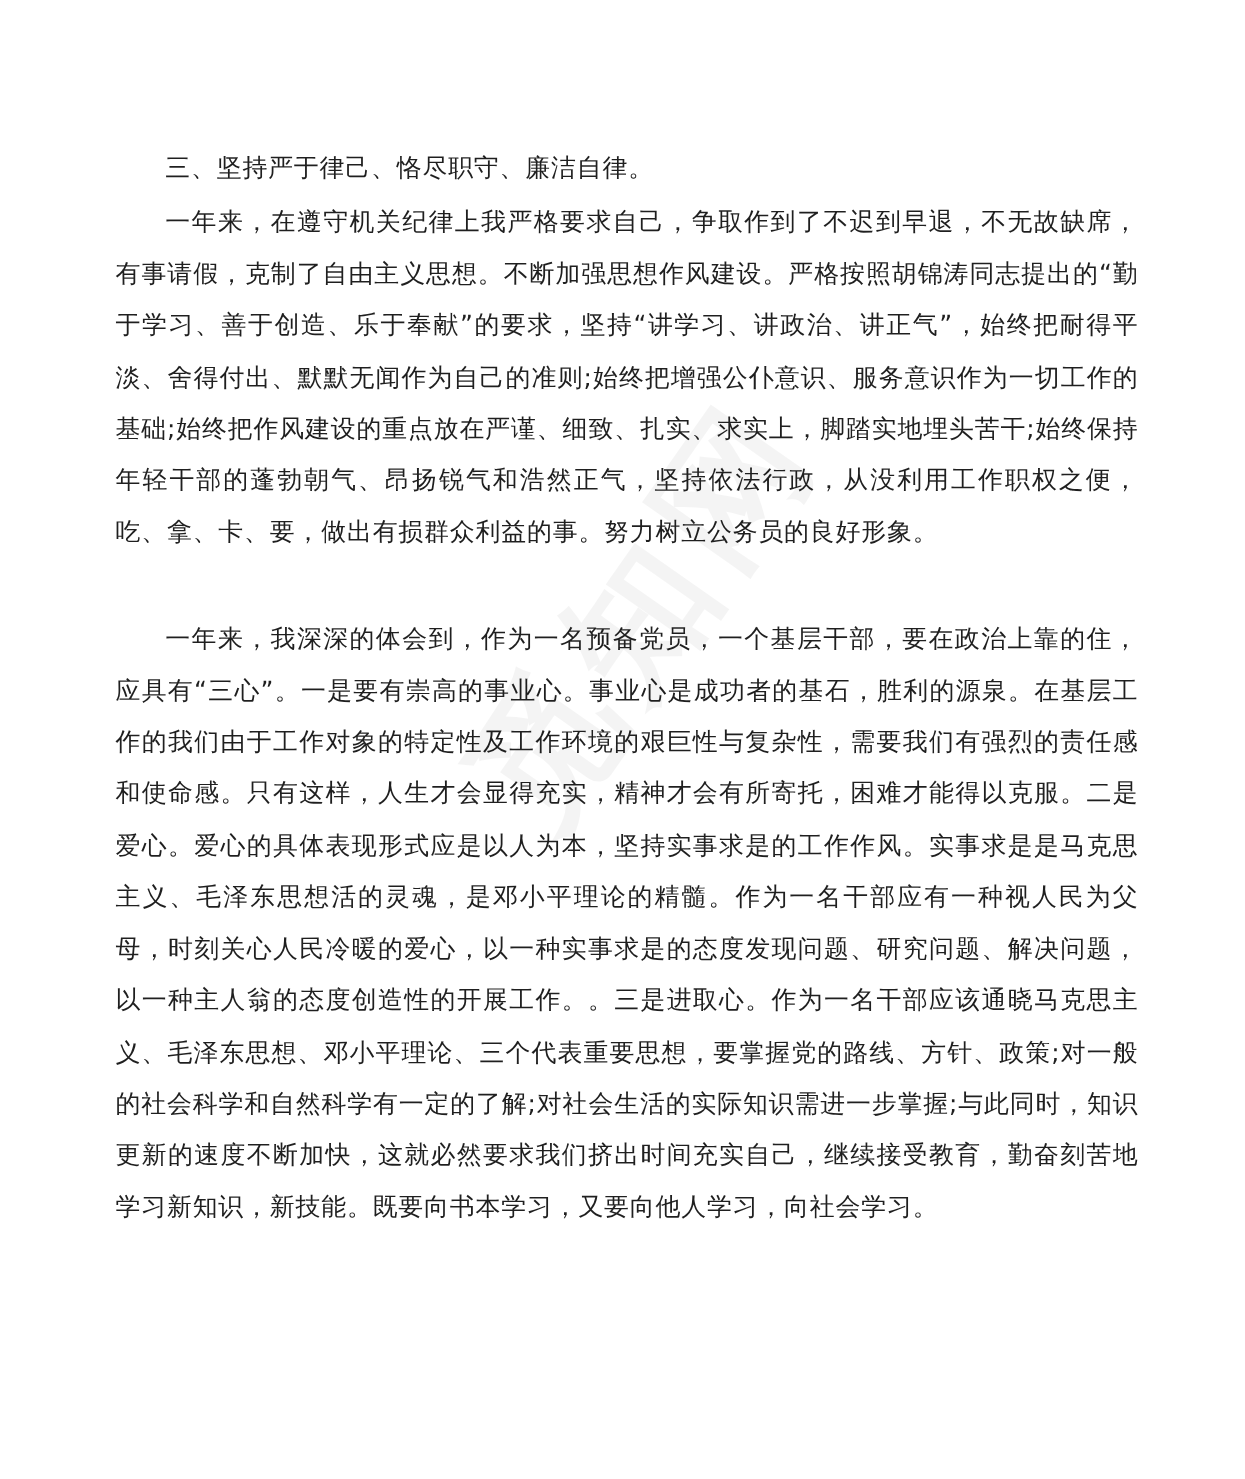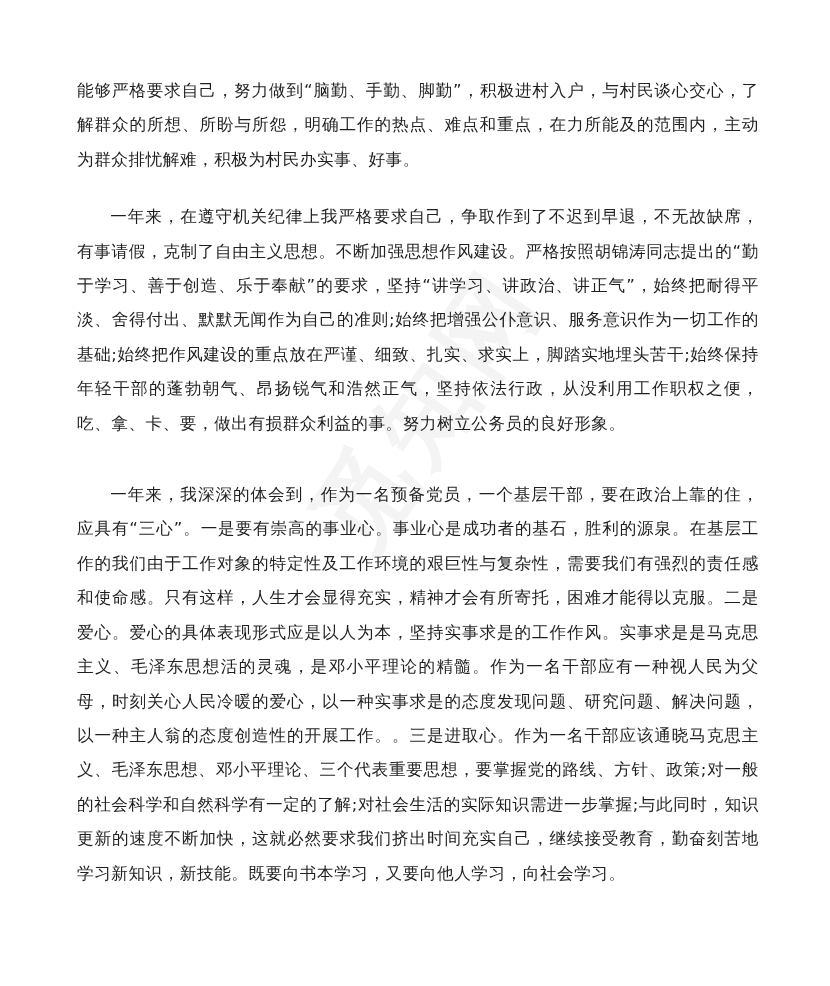--- a/index.html
+++ b/index.html
@@ -59,19 +59,19 @@
     }
   </style>
 </head>
 <body>
 
 <div class="watermark">
   <span>觅知网</span>
 </div>
 
 <div class="page">
-  <p class="para">能够严格要求自己，努力做到“脑勤、手勤、脚勤”，积极进村入户，与村民谈心交心，了解群众的所想、所盼与所怨，明确工作的热点、难点和重点，在力所能及的范围内，主动为群众排忧解难，积极为村民办实事、好事。</p>
   <div class="gap-1"></div>
+  <p class="para indent">三、坚持严于律己、恪尽职守、廉洁自律。</p>
   <div class="gap-2"></div>
   <p class="para indent">一年来，在遵守机关纪律上我严格要求自己，争取作到了不迟到早退，不无故缺席，有事请假，克制了自由主义思想。不断加强思想作风建设。严格按照胡锦涛同志提出的“勤于学习、善于创造、乐于奉献”的要求，坚持“讲学习、讲政治、讲正气”，始终把耐得平淡、舍得付出、默默无闻作为自己的准则;始终把增强公仆意识、服务意识作为一切工作的基础;始终把作风建设的重点放在严谨、细致、扎实、求实上，脚踏实地埋头苦干;始终保持年轻干部的蓬勃朝气、昂扬锐气和浩然正气，坚持依法行政，从没利用工作职权之便，吃、拿、卡、要，做出有损群众利益的事。努力树立公务员的良好形象。</p>
   <div class="gap-3"></div>
   <p class="para indent">一年来，我深深的体会到，作为一名预备党员，一个基层干部，要在政治上靠的住，应具有“三心”。一是要有崇高的事业心。事业心是成功者的基石，胜利的源泉。在基层工作的我们由于工作对象的特定性及工作环境的艰巨性与复杂性，需要我们有强烈的责任感和使命感。只有这样，人生才会显得充实，精神才会有所寄托，困难才能得以克服。二是爱心。爱心的具体表现形式应是以人为本，坚持实事求是的工作作风。实事求是是马克思主义、毛泽东思想活的灵魂，是邓小平理论的精髓。作为一名干部应有一种视人民为父母，时刻关心人民冷暖的爱心，以一种实事求是的态度发现问题、研究问题、解决问题，以一种主人翁的态度创造性的开展工作。。三是进取心。作为一名干部应该通晓马克思主义、毛泽东思想、邓小平理论、三个代表重要思想，要掌握党的路线、方针、政策;对一般的社会科学和自然科学有一定的了解;对社会生活的实际知识需进一步掌握;与此同时，知识更新的速度不断加快，这就必然要求我们挤出时间充实自己，继续接受教育，勤奋刻苦地学习新知识，新技能。既要向书本学习，又要向他人学习，向社会学习。</p>
 </div>
 
 </body></html>

